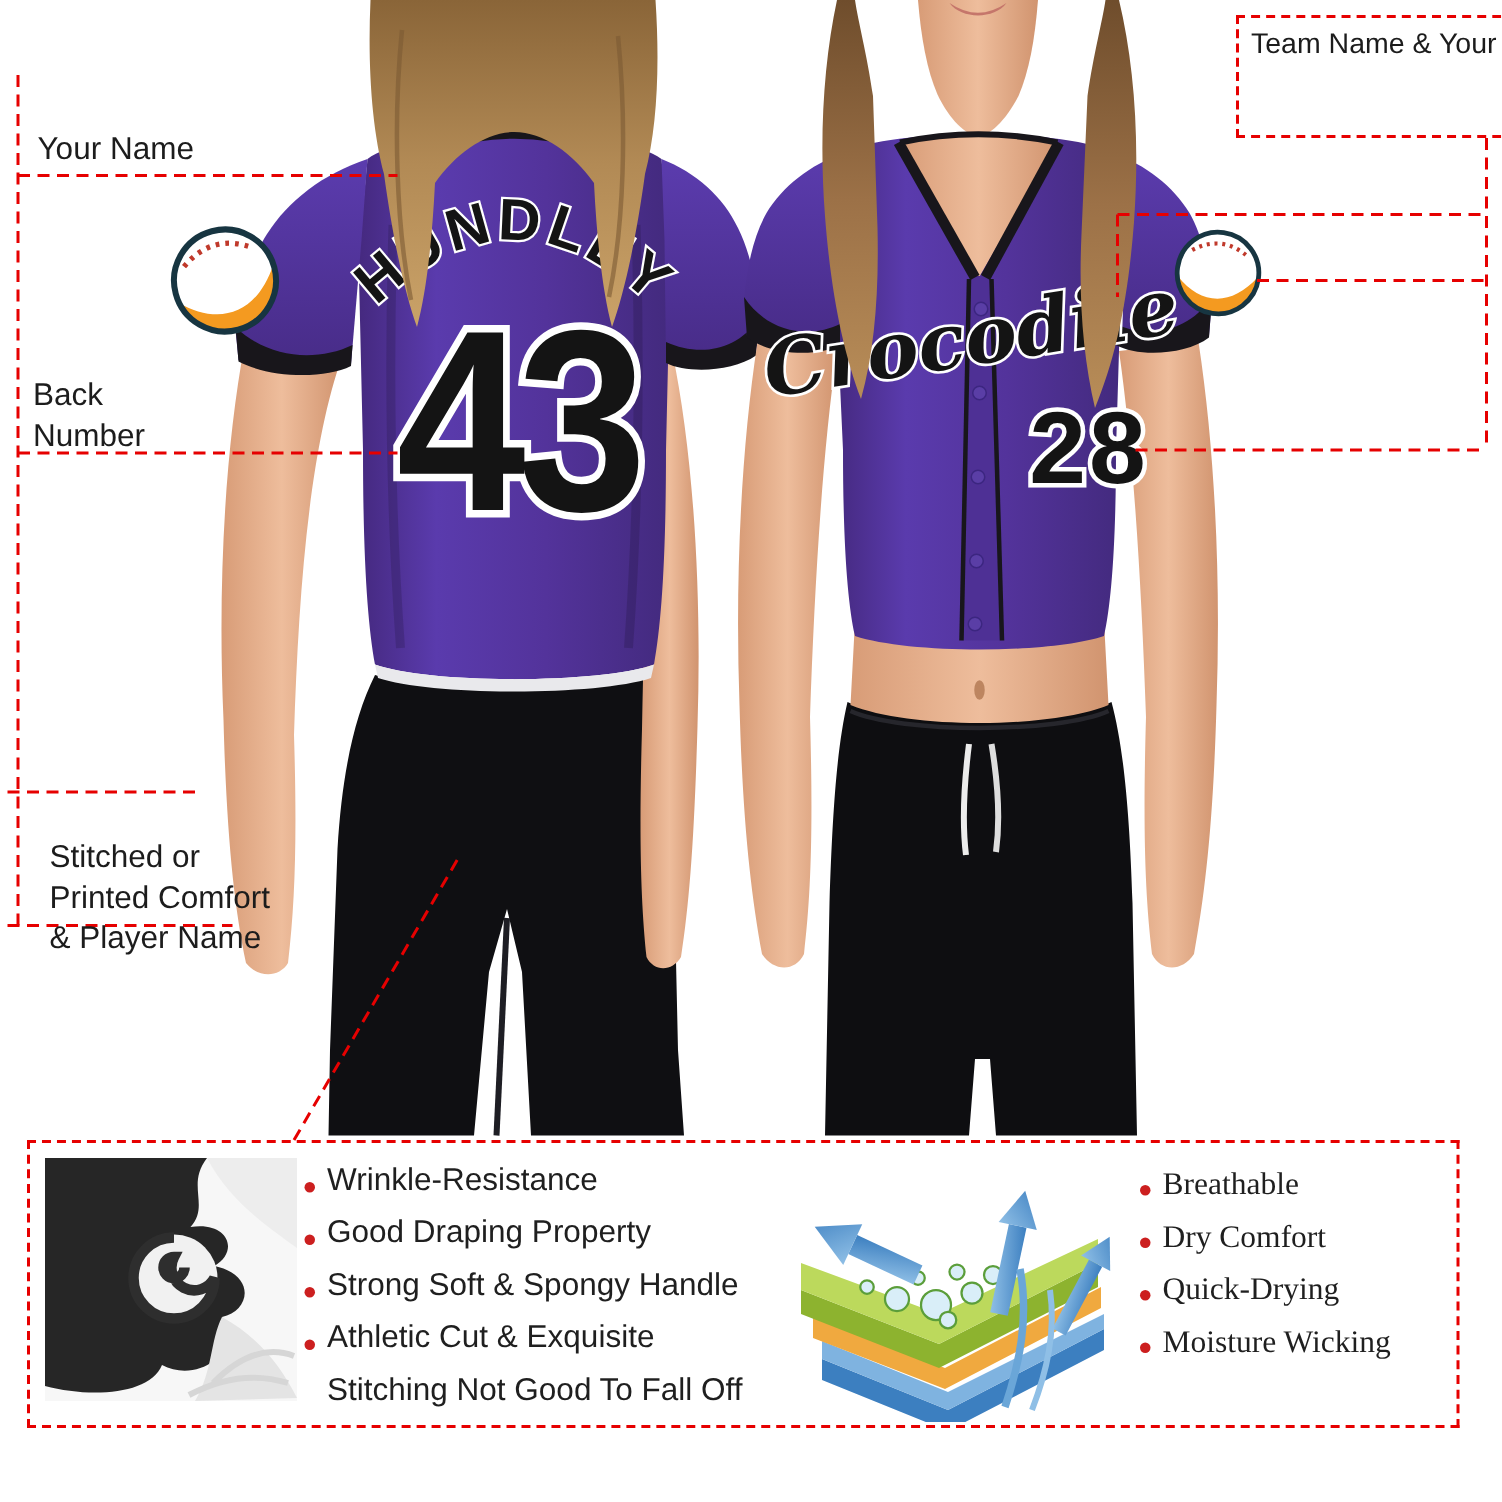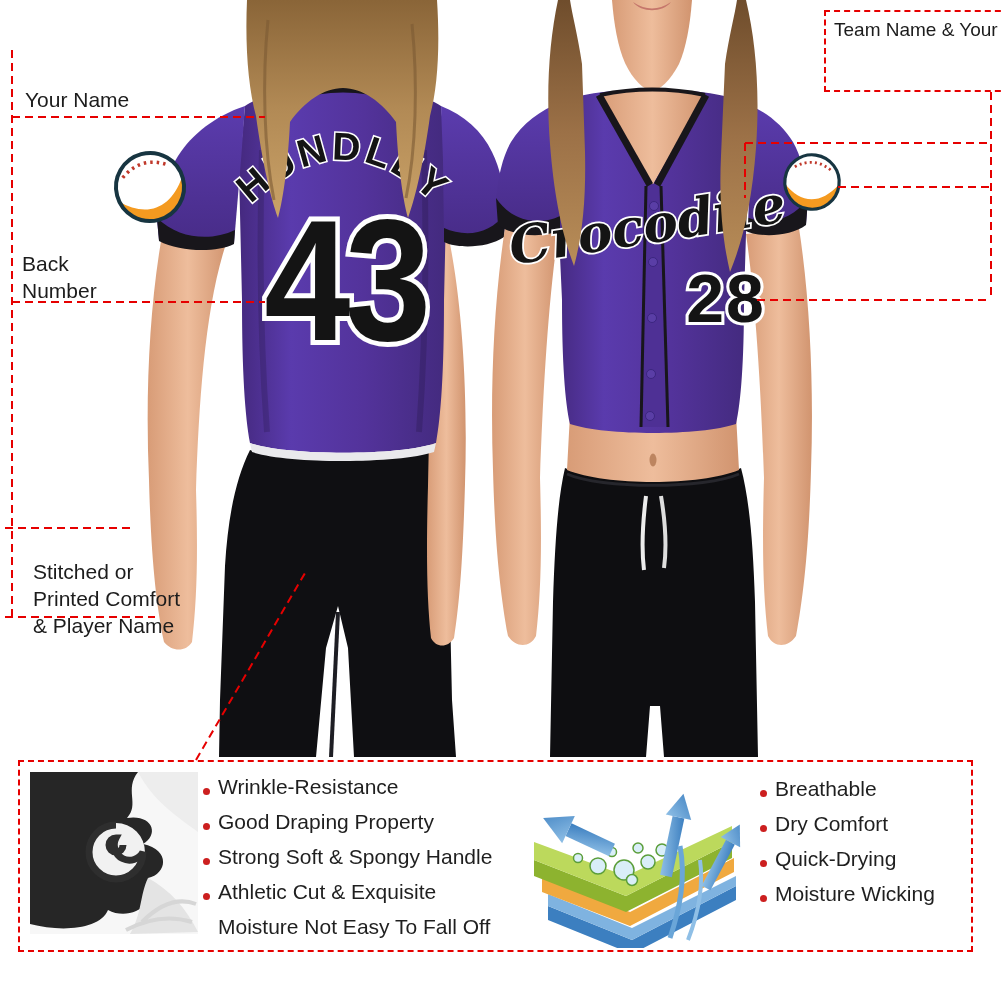--- a/index.html
+++ b/index.html
@@ -216,21 +216,21 @@
     <div class="list-row">
       <span class="bullet"></span>
       <span class="list-text">Strong Soft &amp; Spongy Handle</span>
     </div>
     <div class="list-row">
       <span class="bullet"></span>
       <span class="list-text">Athletic Cut &amp; Exquisite</span>
     </div>
     <div class="list-row">
       <span class="bullet hidden"></span>
-      <span class="list-text">Moisture Not Easy To Fall Off</span>
+      <span class="list-text">Stitching Not Good To Fall Off</span>
     </div>
   </div>
 
   <svg class="abs" style="left:520px;top:768px;" width="230" height="180" viewBox="0 0 230 180">
     <defs>
       <linearGradient id="arrB" x1="0" y1="0" x2="1" y2="1">
         <stop offset="0" stop-color="#8fbfe6"></stop>
           <stop offset="1" stop-color="#3c7fc0"></stop>
       </linearGradient>
     </defs>
@@ -265,21 +265,21 @@
       </g>
       <g transform="translate(186,120) rotate(-62)">
         <rect x="0" y="-5" width="52" height="10" fill="url(#arrB)"></rect>
         <polygon points="52,-11 72,0 52,11" fill="url(#arrB)"></polygon>
       </g>
       <path d="M150,170 C160,140 166,110 160,78" stroke="#6aa6d8" stroke-width="5" fill="none"></path>
       <path d="M168,172 C178,146 184,120 180,92" stroke="#8fbfe6" stroke-width="4" fill="none"></path>
     </g>
   </svg>
 
-  <div class="abs list right-list" style="left:760px;top:776px;">
+  <div class="abs list right-list" style="left:760px;top:776px;font-family:Liberation Serif, serif;">
     <div class="list-row">
       <span class="bullet"></span>
       <span class="list-text">Breathable</span>
     </div>
     <div class="list-row">
       <span class="bullet"></span>
       <span class="list-text">Dry Comfort</span>
     </div>
     <div class="list-row">
       <span class="bullet"></span>

